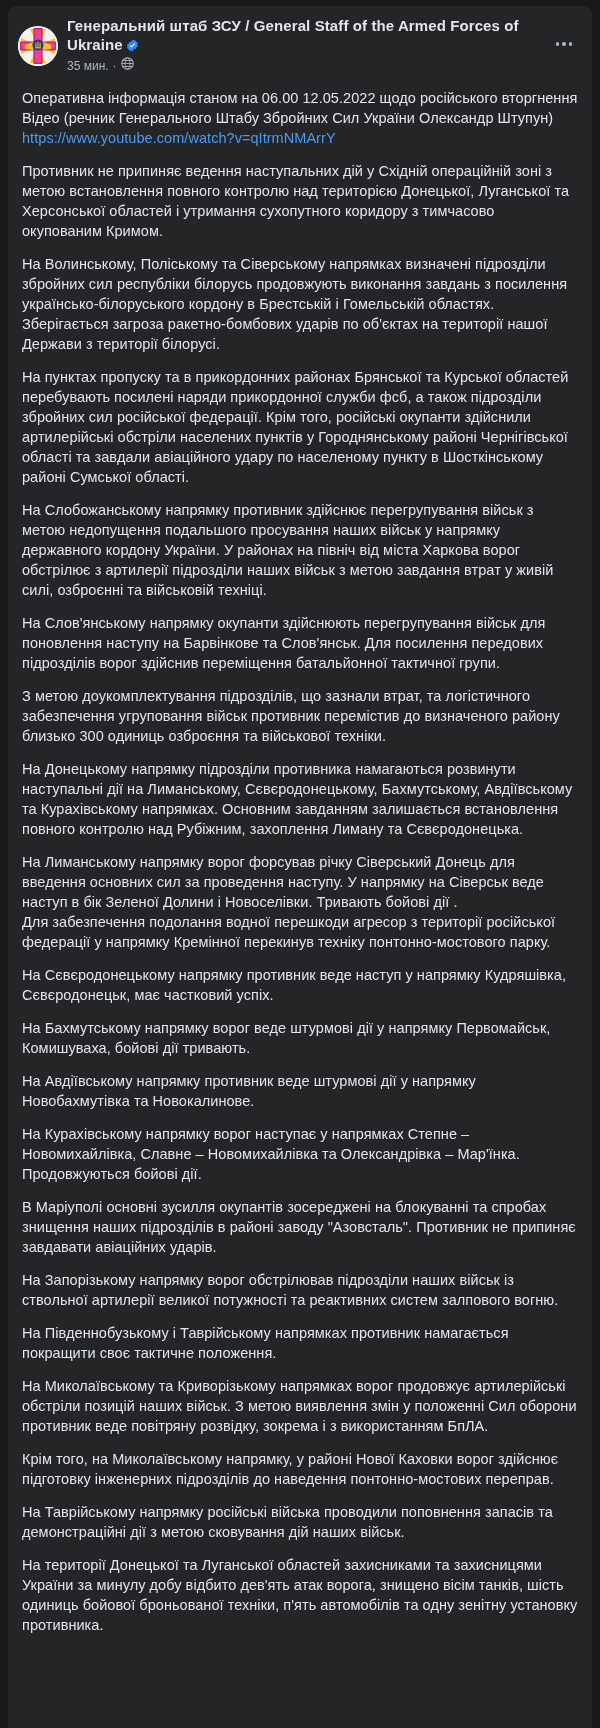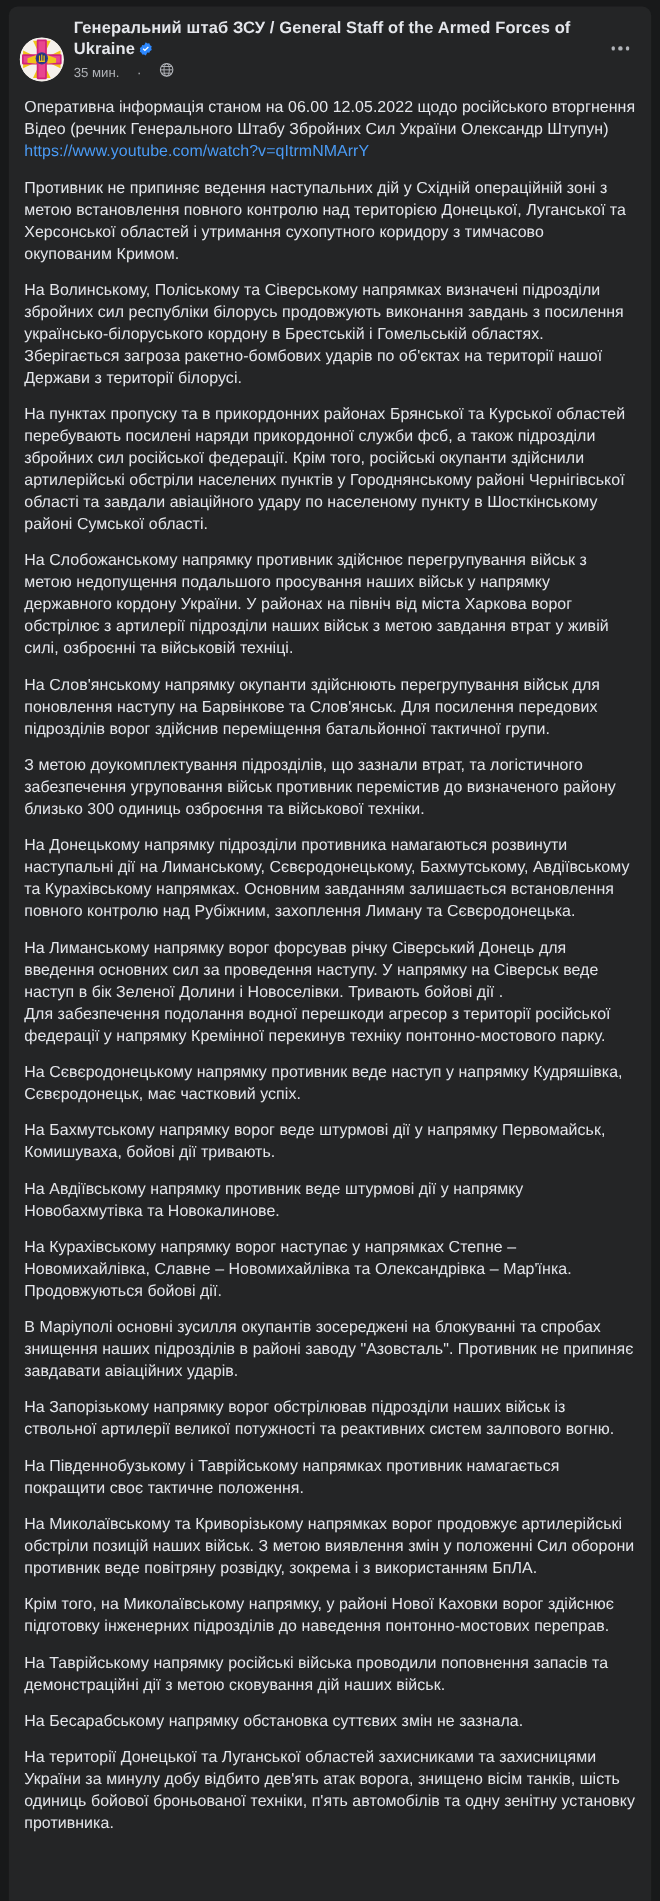--- a/index.html
+++ b/index.html
@@ -23,21 +23,21 @@
     min-height: 1722px;
     background: #242526;
     border-radius: 8px 8px 0 0;
     box-sizing: border-box;
     overflow: hidden;
   }
 
   
   .post-header {
     display: flex;
-    align-items: flex-end;
+    align-items: center;
     padding: 10px 10px 0 10px;
     position: relative;
   }
 
   .avatar {
     width: 40px;
     height: 40px;
     min-width: 40px;
     border-radius: 50%;
     overflow: hidden;
@@ -71,21 +71,20 @@
     margin-left: 3px;
   }
 
   .meta-line {
     display: flex;
     align-items: center;
     font-size: 12px;
     line-height: 16px;
     color: #b0b3b8;
     margin-top: 1px;
-    gap: 12px;
   }
   .meta-sep {
     margin: 0 4px;
     color: #b0b3b8;
   }
   .globe-icon { display: inline-block; vertical-align: -2px; }
 
   .menu-button {
     position: absolute;
     right: 12px;
@@ -212,17 +211,16 @@
       <p>На Сєвєродонецькому напрямку противник веде наступ у напрямку Кудряшівка, Сєвєродонецьк, має частковий успіх.</p>
       <p>На Бахмутському напрямку ворог веде штурмові дії у напрямку Первомайськ, Комишуваха, бойові дії тривають.</p>
       <p>На Авдіївському напрямку противник веде штурмові дії у напрямку Новобахмутівка та Новокалинове.</p>
       <p>На Курахівському напрямку ворог наступає у напрямках Степне – Новомихайлівка, Славне – Новомихайлівка та Олександрівка – Мар'їнка. Продовжуються бойові дії.</p>
       <p>В Маріуполі основні зусилля окупантів зосереджені на блокуванні та спробах знищення наших підрозділів в районі заводу "Азовсталь". Противник не припиняє завдавати авіаційних ударів.</p>
       <p>На Запорізькому напрямку ворог обстрілював підрозділи наших військ із ствольної артилерії великої потужності та реактивних систем залпового вогню.</p>
       <p>На Південнобузькому і Таврійському напрямках противник намагається покращити своє тактичне положення.</p>
       <p>На Миколаївському та Криворізькому напрямках ворог продовжує артилерійські обстріли позицій наших військ. З метою виявлення змін у положенні Сил оборони противник веде повітряну розвідку, зокрема і з використанням БпЛА.</p>
       <p>Крім того, на Миколаївському напрямку, у районі Нової Каховки ворог здійснює підготовку інженерних підрозділів до наведення понтонно-мостових переправ.</p>
       <p>На Таврійському напрямку російські війська проводили поповнення запасів та демонстраційні дії з метою сковування дій наших військ.</p>
-      <p>На Бесарабському напрямку обстановка суттєвих змін не зазнала.</p>
       <p>На території Донецької та Луганської областей захисниками та захисницями України за минулу добу відбито дев'ять атак ворога, знищено вісім танків, шість одиниць бойової броньованої техніки, п'ять автомобілів та одну зенітну установку противника.</p>
     </div>
 
 </div>
 
 </body></html>

